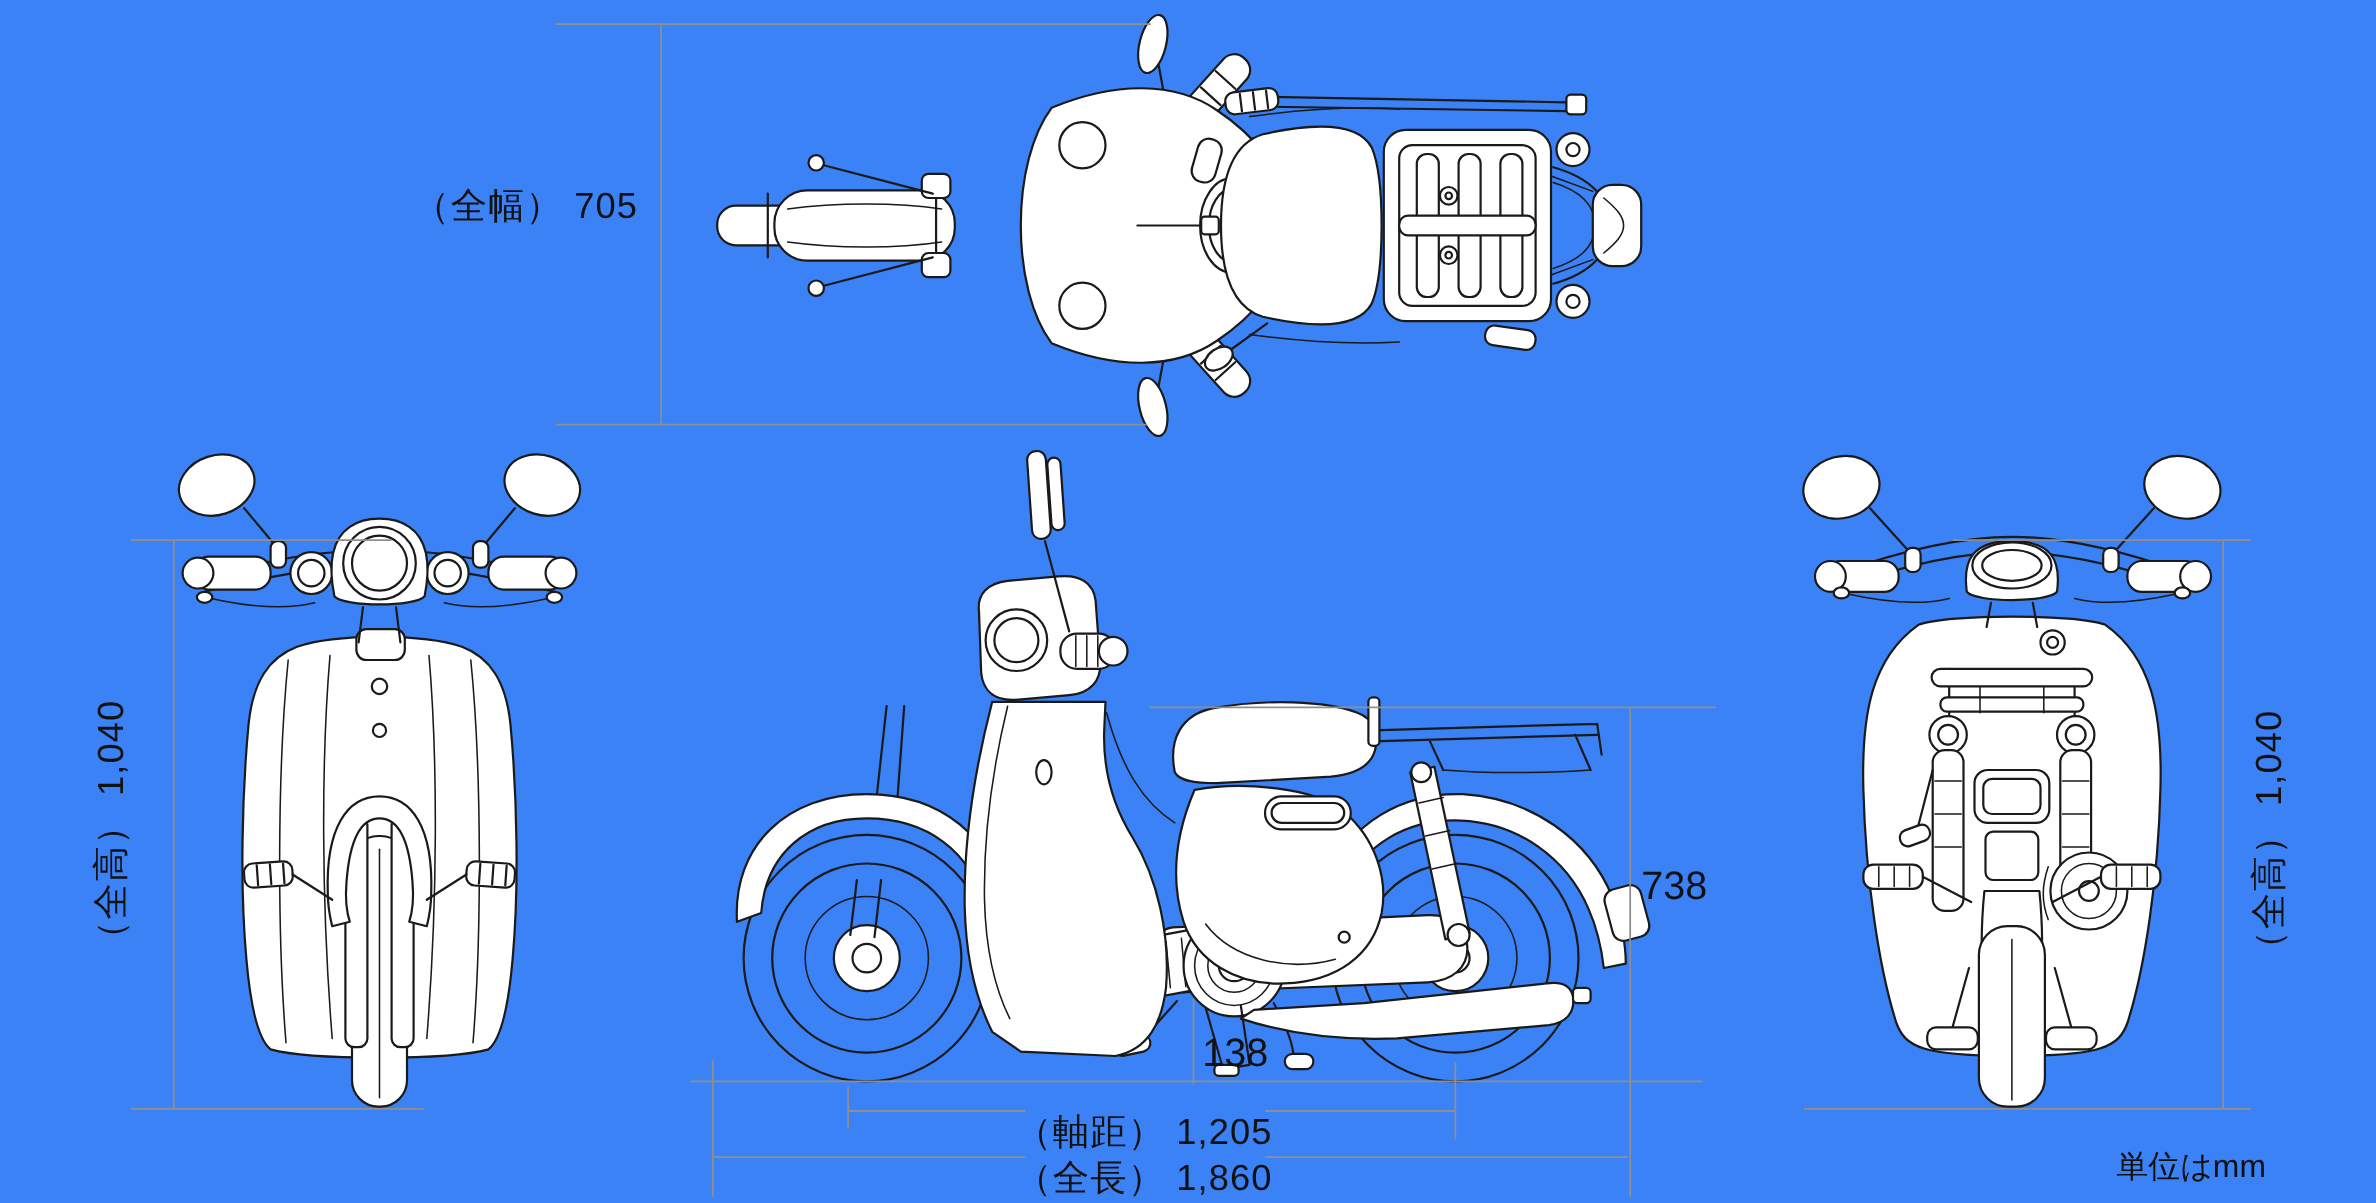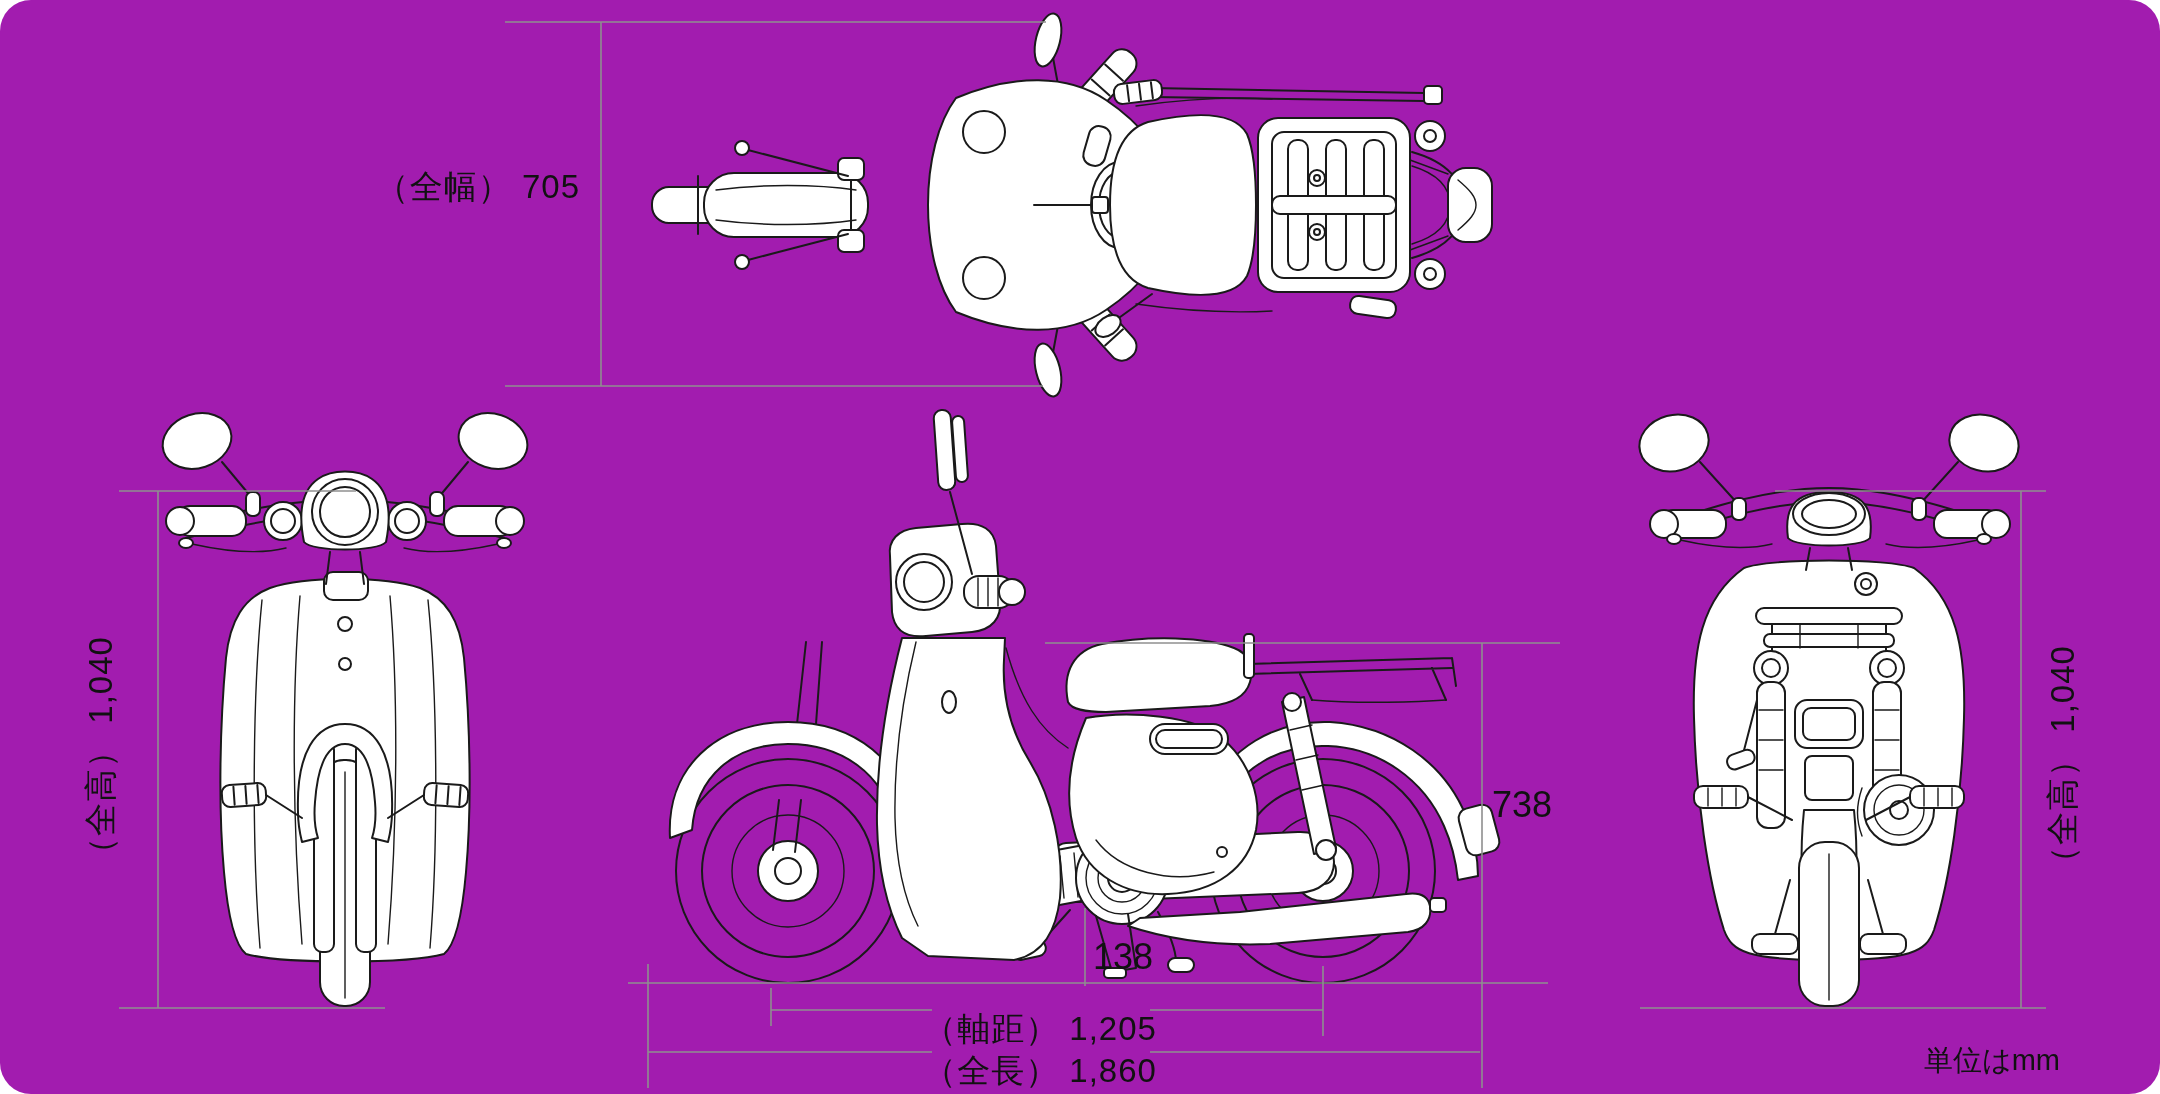--- a/index.html
+++ b/index.html
@@ -1,16 +1,16 @@
 <!DOCTYPE html>
 <html><head>
 <meta charset="utf-8">
 <style>
   html,body{margin:0;padding:0;background:#fff;}
-  #stage{position:relative;width:2160px;height:1094px;background:#a21caf;overflow:hidden;border-radius:31px;}
+  #stage{position:relative;width:2160px;height:1094px;background:#3b82f6;overflow:hidden;}
   svg{display:block;}
   text{font-family:"Liberation Sans","DejaVu Sans",sans-serif;fill:#111;}
   .dim-num{font-size:36px;}
   .dim-jp{font-size:33px;letter-spacing:1px;}
   .unit-note{font-size:29px;}
   .art{stroke:#1a1a1a;stroke-width:2;fill:none;stroke-linecap:round;stroke-linejoin:round;}
   .artw{fill:#ffffff;}
   .thin{stroke-width:1.4;}
   .dims{stroke:#8f8f8f;stroke-width:1.6;fill:none;}
 </style>

